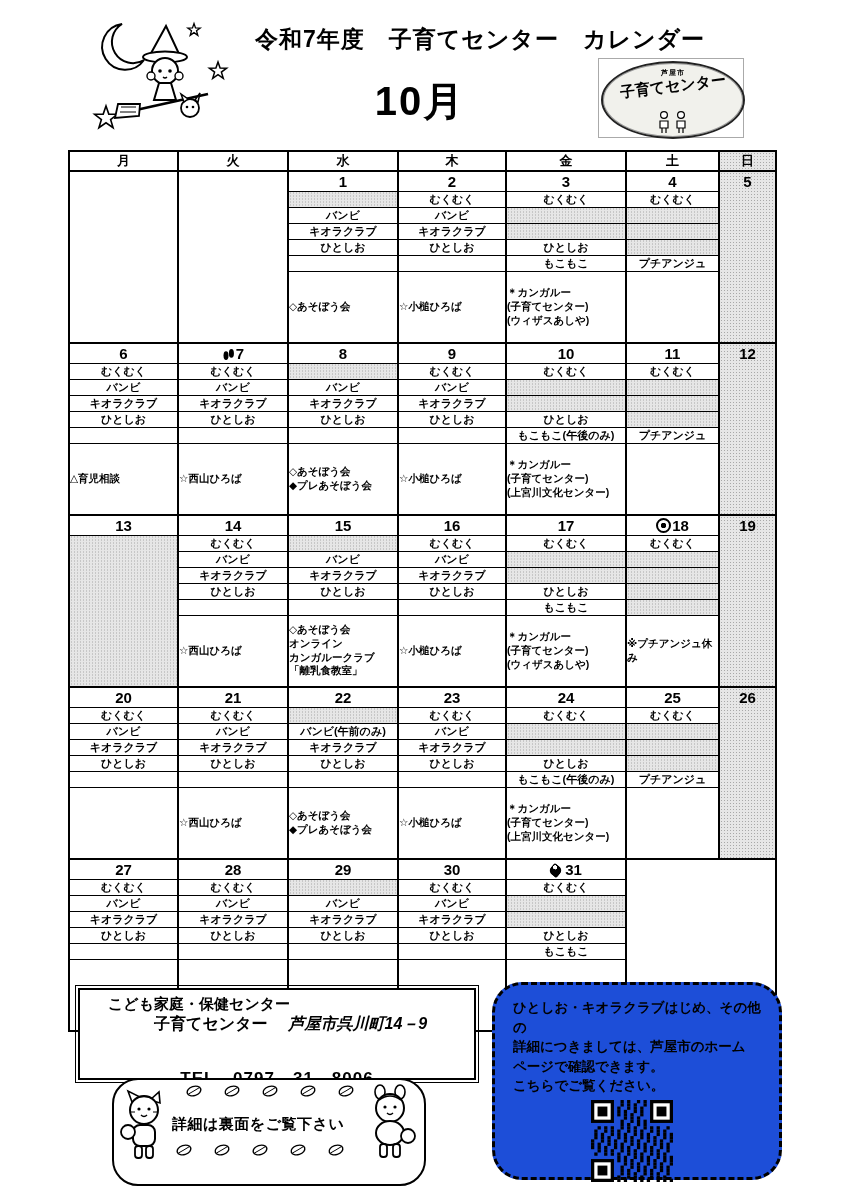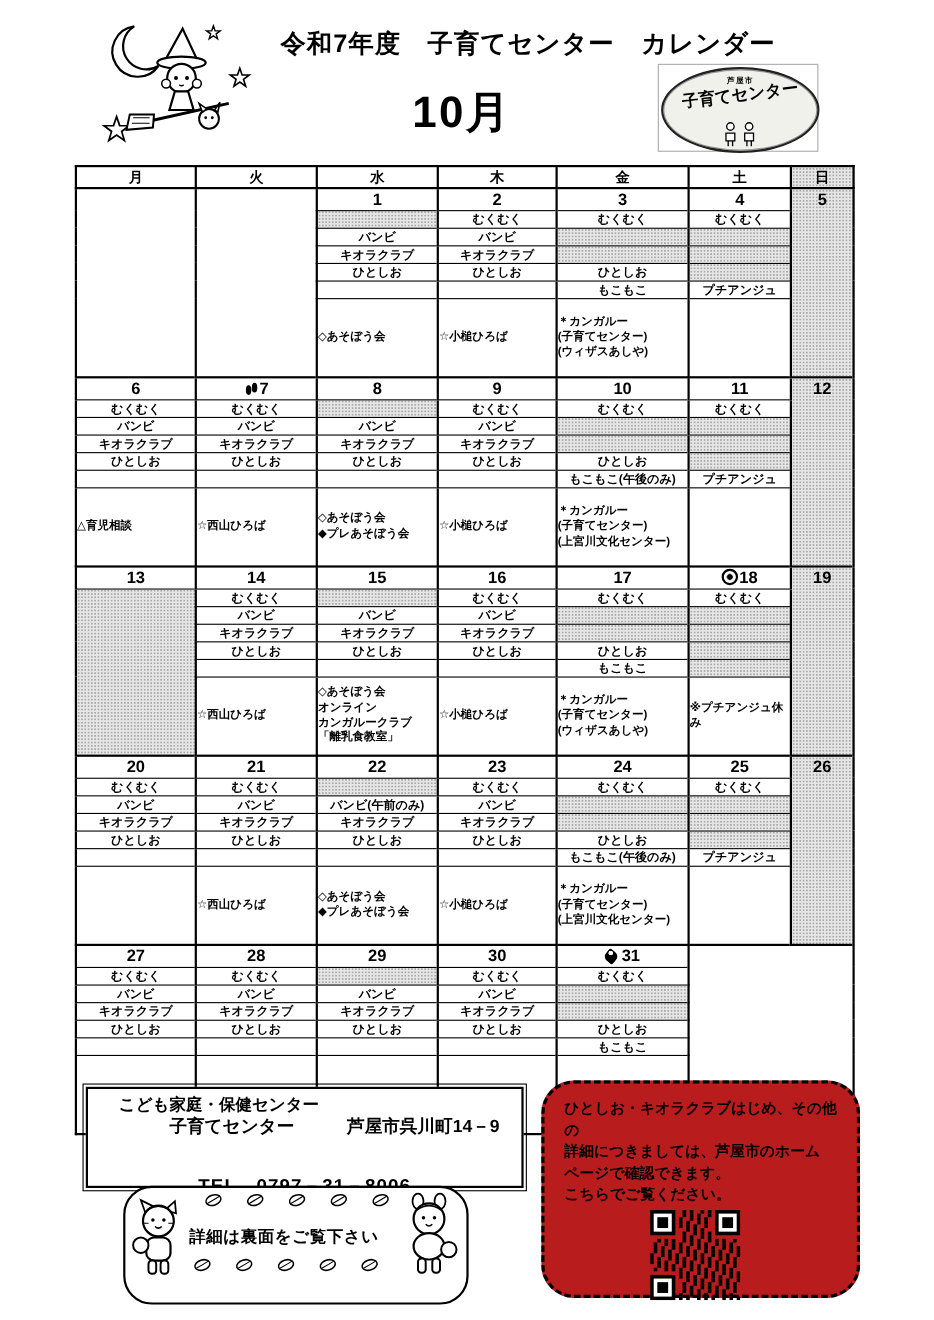--- a/index.html
+++ b/index.html
@@ -46,25 +46,25 @@
       background:radial-gradient(circle,#000 0 2.5px,transparent 3px);vertical-align:-2px;}
   .m-candy{width:11px;height:11px;background:#000;border-radius:2px 5px 2px 5px;
       transform:rotate(40deg);vertical-align:-1px;margin-right:4px;
       background-image:radial-gradient(circle at 30% 30%,#fff 0 2px,#000 2.2px);}
 
   
   .contact-box{position:absolute;left:78px;top:988px;width:398px;height:92px;border:2px solid #000;
       outline:1px solid #000;outline-offset:2px;background:#fff;padding:5px 6px 0;box-sizing:border-box;}
   .contact-box .c1{font-size:15px;font-weight:bold;padding-left:22px;}
   .contact-box .c2{font-size:16px;font-weight:bold;padding-left:68px;}
-  .contact-box .c2 .addr{margin-left:48px;}
+  .contact-box .c2 .addr{margin-left:21px;font-style:italic;}
   .contact-box .c3,.contact-box .c4{font-size:17px;font-weight:bold;text-align:center;letter-spacing:1px;margin-top:32px;}
 
   .note-box{position:absolute;left:492px;top:982px;width:290px;height:198px;border:3px dashed #000;
-      border-radius:30px;box-sizing:border-box;padding:13px 12px 0 18px;background:#b91c1c;}
+      border-radius:30px;box-sizing:border-box;padding:13px 12px 0 18px;background:#1d4ed8;}
   .note-box .nl{font-size:13.5px;font-weight:bold;line-height:1.45;}
   .qr-wrap{margin:4px 0 0 78px;}
 
   .banner{position:absolute;left:112px;top:1078px;width:314px;height:108px;border:2px solid #000;
       border-radius:26px;box-sizing:border-box;background:#fff;}
   .banner-text{position:absolute;left:58px;top:35px;font-size:15px;font-weight:bold;letter-spacing:0.5px;}
   .leafrow{position:absolute;}
   .leafrow.top{left:72px;top:3px;}
   .leafrow.bot{left:62px;top:62px;}
   .cat{position:absolute;left:4px;top:8px;}

